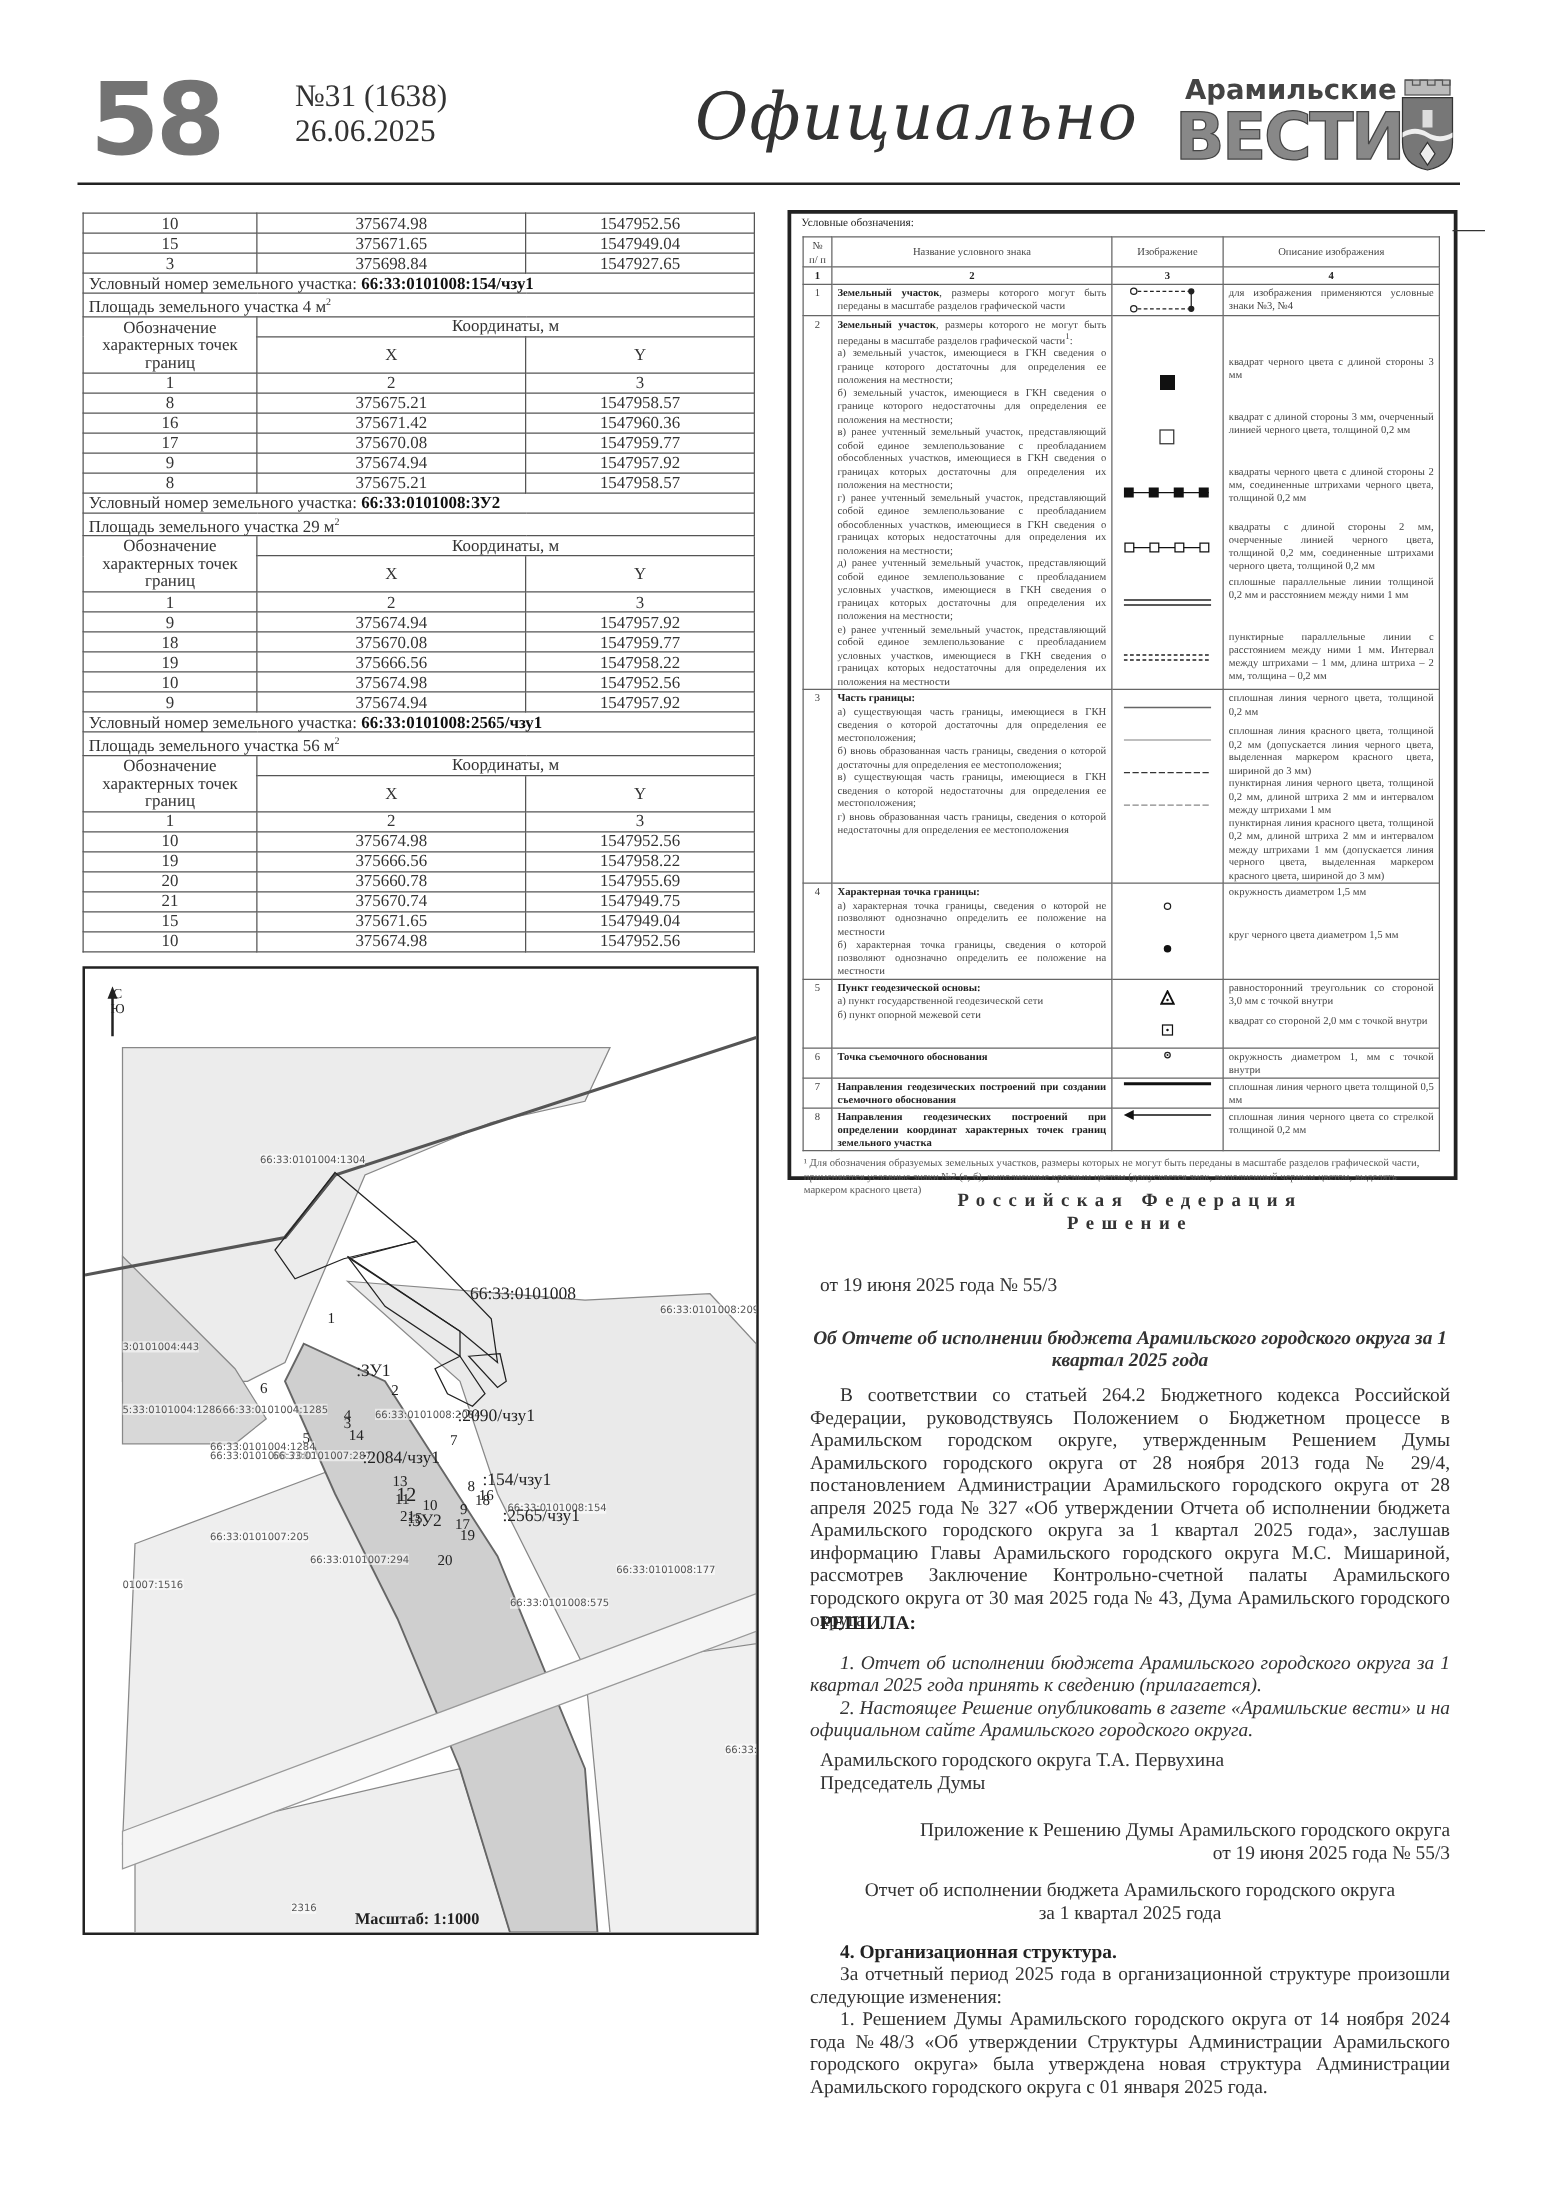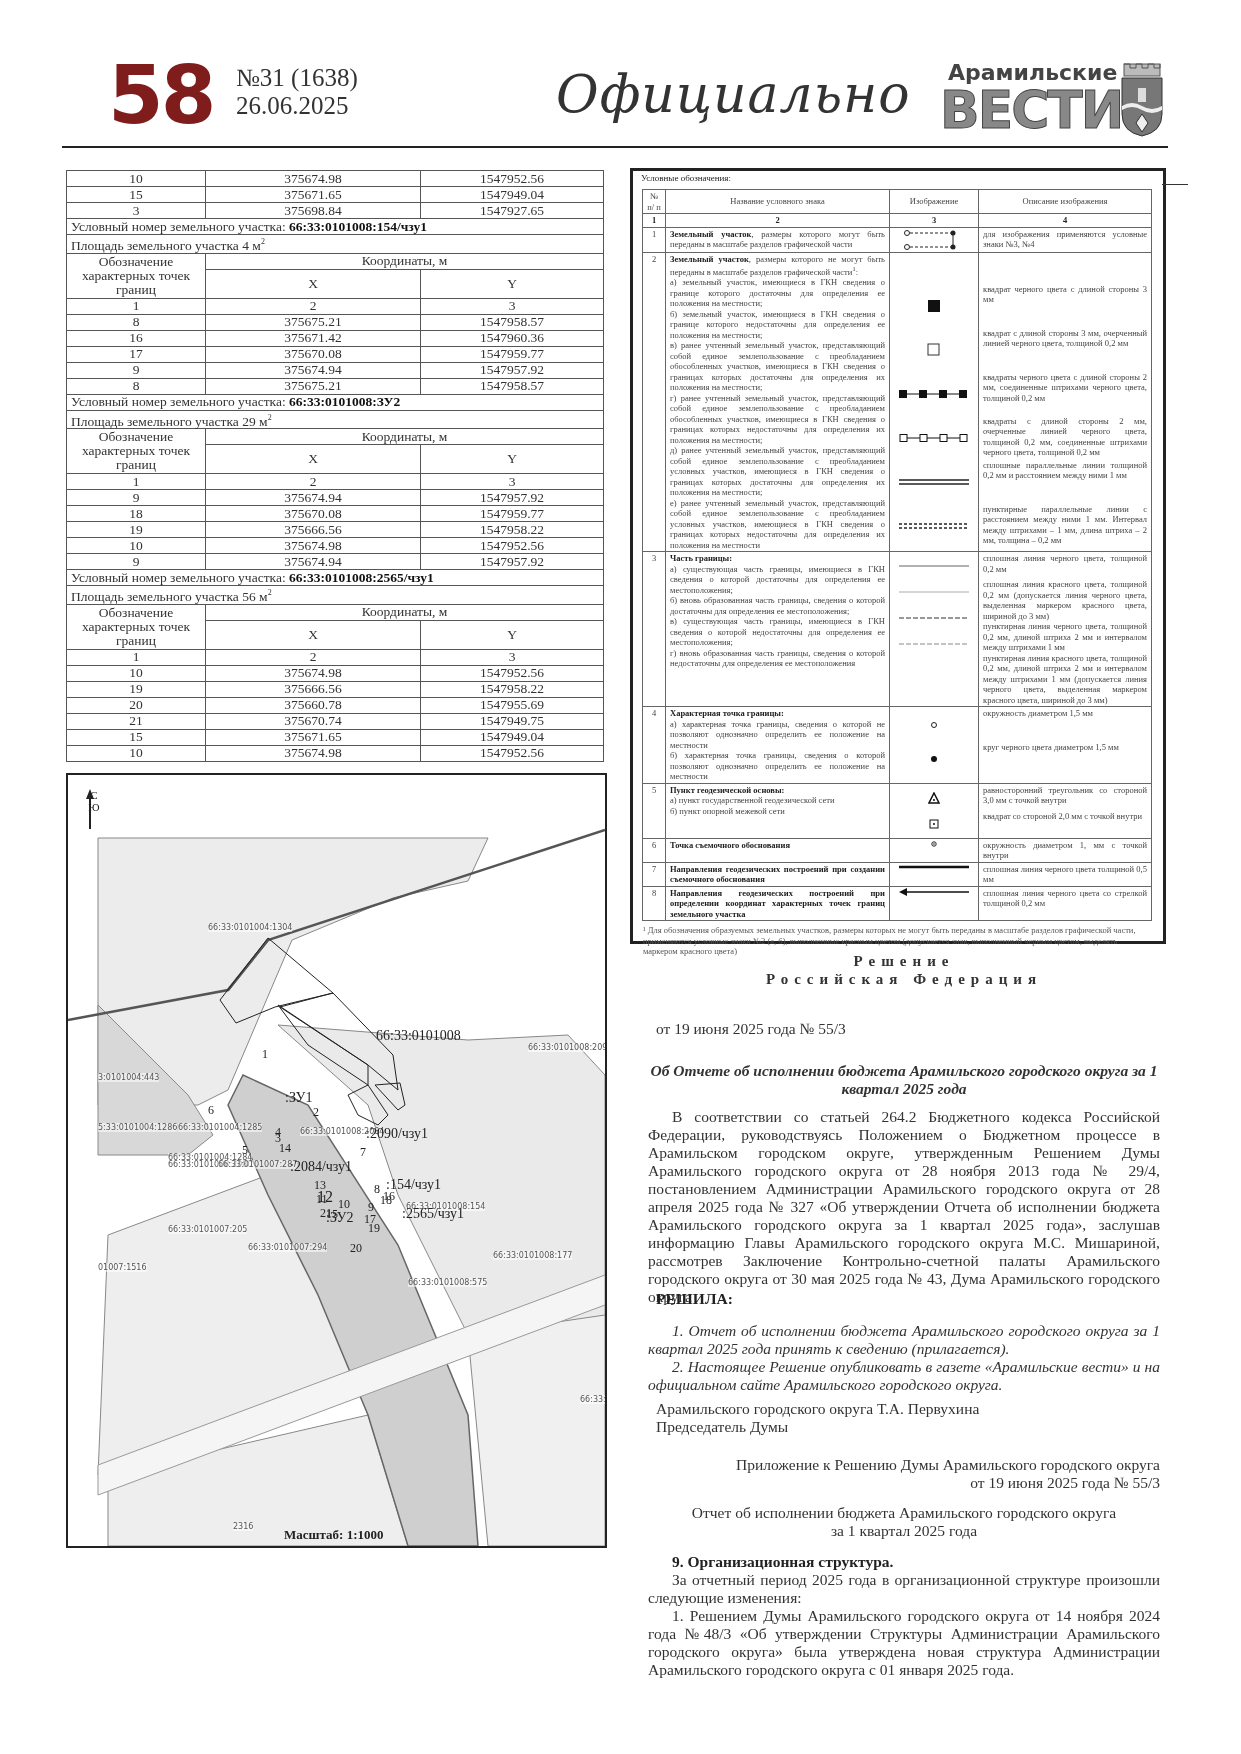--- a/index.html
+++ b/index.html
@@ -1,18 +1,18 @@
 <!DOCTYPE html>
 <html><head>
 <meta charset="utf-8">
 <style>
   html,body{margin:0;padding:0;background:#fff;}
   body{width:1241px;height:1754px;position:relative;overflow:hidden;font-family:"Liberation Serif","DejaVu Serif",serif;color:#222;}
   .masthead{position:absolute;left:0;top:0;width:1241px;height:150px;}
-  .page-num{position:absolute;left:72px;top:56px;font-family:"DejaVu Sans",sans-serif;font-weight:bold;font-size:80px;line-height:80px;letter-spacing:-3px;color:#7f1d1d;margin-left:36px;}
+  .page-num{position:absolute;left:72px;top:56px;font-family:"DejaVu Sans",sans-serif;font-weight:bold;font-size:80px;line-height:80px;letter-spacing:-3px;color:#737373;}
   .issue{position:absolute;left:208px;top:64px;font-family:Liberation Serif, serif;font-size:25px;line-height:28px;color:#333;margin-left:28px;}
   .section-title{position:absolute;left:556px;top:64px;font-family:"DejaVu Serif",serif;font-style:italic;font-size:52px;line-height:60px;color:#333;letter-spacing:1px;}
   .logo{position:absolute;left:940px;top:60px;width:170px;height:78px;}
   .logo-top{position:absolute;left:8px;top:0;font-family:"DejaVu Sans",sans-serif;font-size:22px;font-weight:bold;color:#444;}
   .logo-main{position:absolute;left:0;top:22px;font-family:"DejaVu Sans",sans-serif;font-size:52px;font-weight:bold;color:#888;letter-spacing:-2px;line-height:56px;-webkit-text-stroke:1px #444;}
   .coat{position:absolute;left:1118px;top:62px;width:48px;height:76px;}
   .rule{position:absolute;left:62px;top:146px;width:1106px;height:2px;background:#222;}
 
   
   .ctable{position:absolute;left:66px;top:170px;width:538px;border-collapse:collapse;font-size:13.5px;color:#333;}
@@ -519,22 +519,22 @@
             <div>сплошная линия черного цвета со стрелкой толщиной 0,2 мм</div>
           </td>
         </tr>
       </tbody>
     </table>
   <div class="legend-note">¹ Для обозначения образуемых земельных участков, размеры которых не могут быть переданы в масштабе разделов графической части, применяются условные знаки №2 (а, б), выполненные красным цветом (допускается знак, выполненный черным цветом, выделять маркером красного цвета)</div>
 </div>
 <div class="stub"></div>
 
 <div class="rt center" style="top:952px;">
+  <div class="hdr1">Российская Федерация</div>
   <div class="hdr1">Решение</div>
-  <div class="hdr1">Российская Федерация</div>
 </div>
 <div class="rt" style="top:1020px;left:656px;">от 19 июня 2025 года № 55/3</div>
 <div class="rt center it" style="top:1062px;">Об Отчете об исполнении бюджета Арамильского городского округа за 1 квартал 2025 года</div>
 <div class="rt" style="top:1108px;">
   <p class="ind">В соответствии со статьей 264.2 Бюджетного кодекса Российской Федерации, руководствуясь Положением о Бюджетном процессе в Арамильском городском округе, утвержденным Решением Думы Арамильского городского округа от 28 ноября 2013 года № 29/4, постановлением Администрации Арамильского городского округа от 28 апреля 2025 года № 327 «Об утверждении Отчета об исполнении бюджета Арамильского городского округа за 1 квартал 2025 года», заслушав информацию Главы Арамильского городского округа М.С. Мишариной, рассмотрев Заключение Контрольно-счетной палаты Арамильского городского округа от 30 мая 2025 года № 43, Дума Арамильского городского округа</p>
 </div>
 <div class="rt bold" style="top:1290px;left:656px;">РЕШИЛА:</div>
 <div class="rt" style="top:1322px;font-style:italic;">
   <p class="ind">1. Отчет об исполнении бюджета Арамильского городского округа за 1 квартал 2025 года принять к сведению (прилагается).</p>
   <p class="ind">2. Настоящее Решение опубликовать в газете «Арамильские вести» и на официальном сайте Арамильского городского округа.</p>
@@ -545,16 +545,16 @@
 </div>
 <div class="rt right" style="top:1456px;">
   <div>Приложение к Решению Думы Арамильского городского округа</div>
   <div>от 19 июня 2025 года № 55/3</div>
 </div>
 <div class="rt center" style="top:1504px;">
   <div>Отчет об исполнении бюджета Арамильского городского округа</div>
   <div>за 1 квартал 2025 года</div>
 </div>
 <div class="rt" style="top:1553px;">
-  <p class="ind bold">9. Организационная структура.</p>
+  <p class="ind bold">4. Организационная структура.</p>
   <p class="ind">За отчетный период 2025 года в организационной структуре произошли следующие изменения:</p>
   <p class="ind">1. Решением Думы Арамильского городского округа от 14 ноября 2024 года №48/3 «Об утверждении Структуры Администрации Арамильского городского округа» была утверждена новая структура Администрации Арамильского городского округа с 01 января 2025 года.</p>
 </div>
 
 </body></html>

